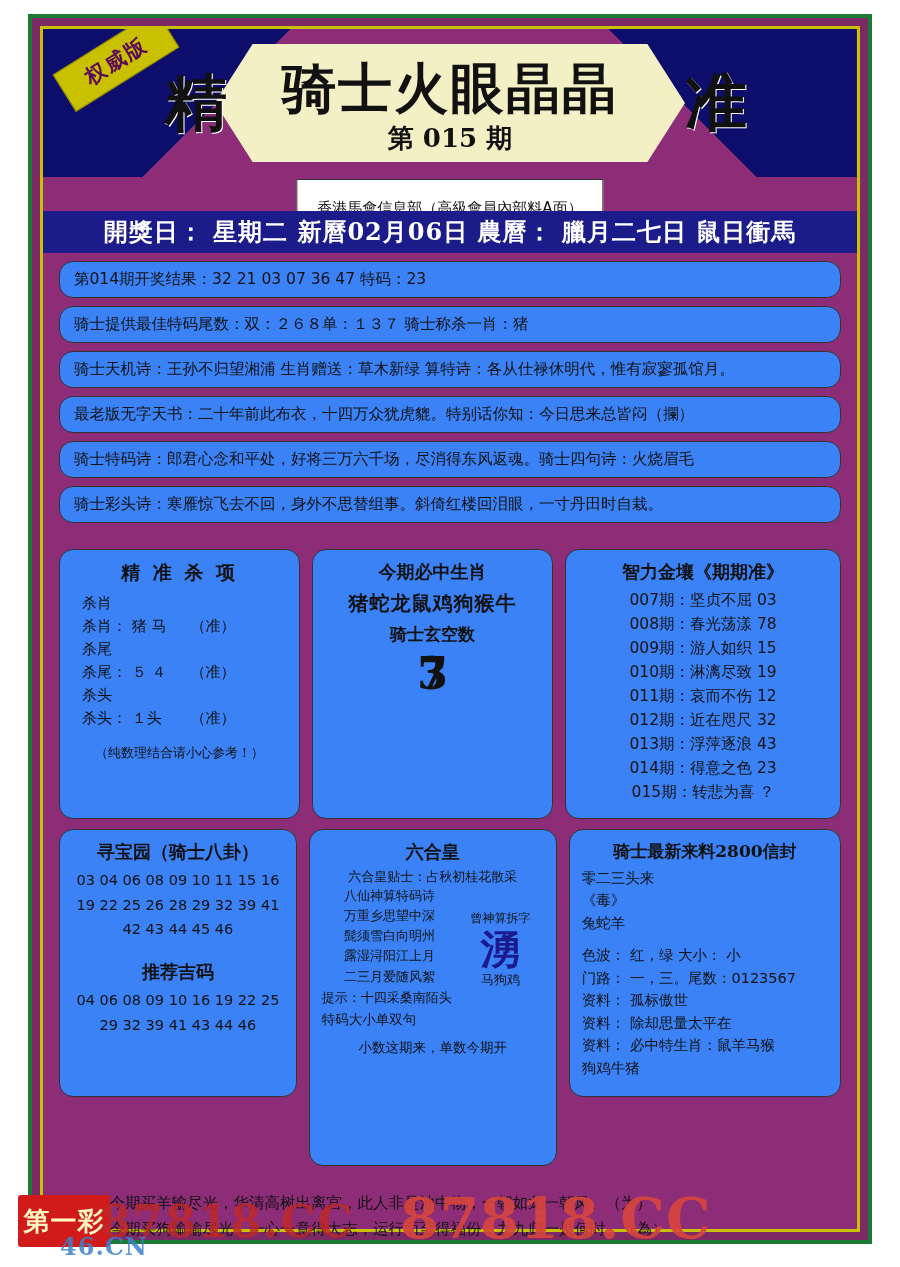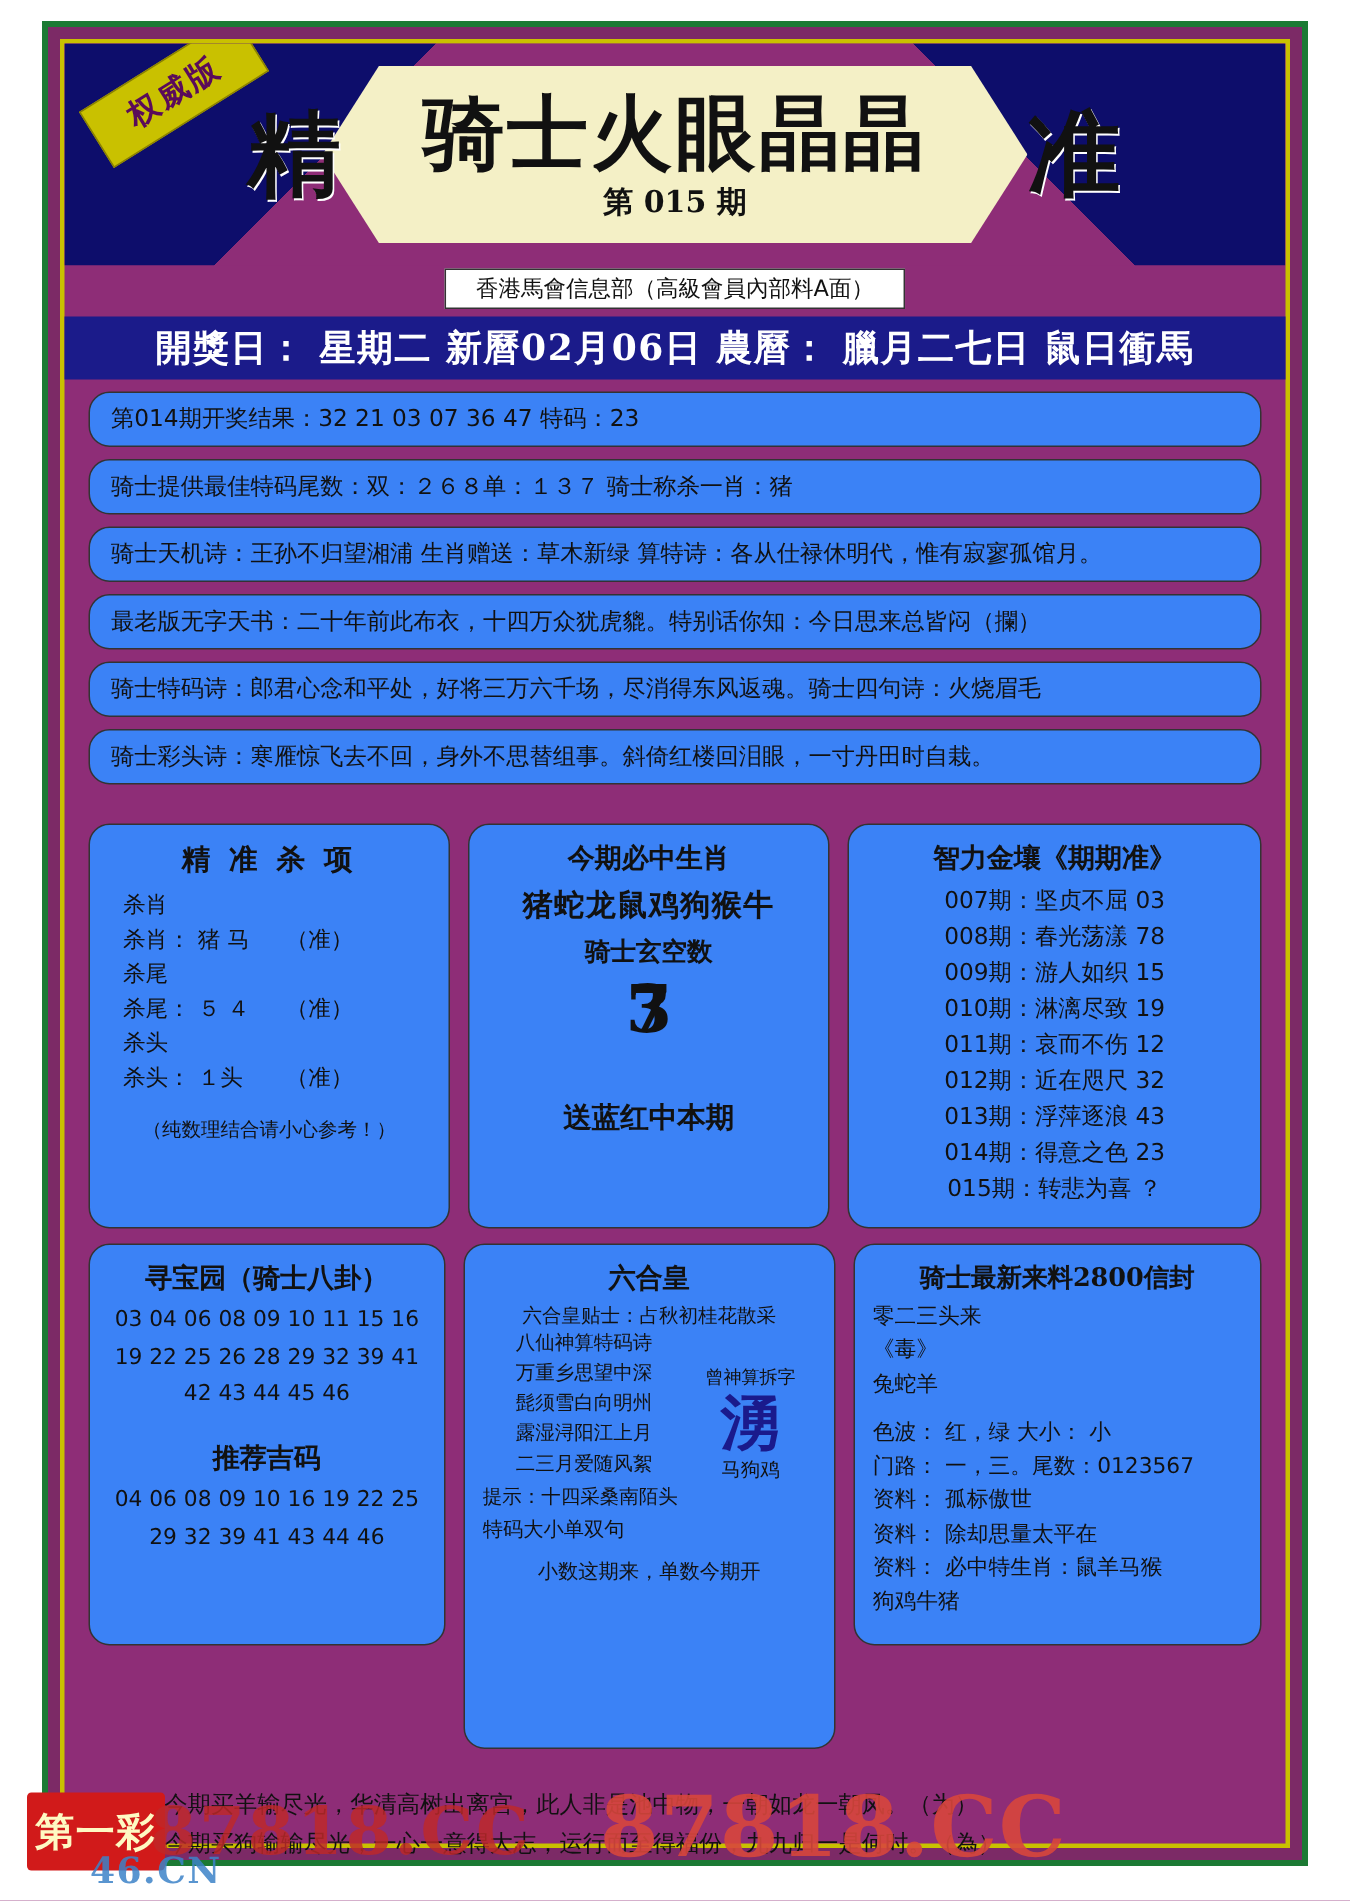--- a/index.html
+++ b/index.html
@@ -59,30 +59,30 @@
   .big-left{left:122px;}
   .big-right{right:110px;}
   .maintitle{
     position:absolute;left:50%;top:24px;transform:translateX(-50%);
     font-size:54px;font-weight:bold;color:#111;white-space:nowrap;
     font-family:"DejaVu Serif","Liberation Serif",serif;
     letter-spacing:2px;
   }
   .issue{
     position:absolute;left:50%;top:92px;transform:translateX(-50%);
-    font-size:20px;font-weight:bold;color:#111;white-space:nowrap;
+    font-size:26px;font-weight:bold;color:#111;white-space:nowrap;
     font-family:"DejaVu Serif","Liberation Serif",serif;
   }
   
   .subbar{
     position:absolute;left:0;top:150px;width:100%;height:30px;
   }
   .subbar .box{
     position:absolute;left:50%;transform:translateX(-50%);
-    background:#ffffff;border:1px solid #333;padding:3px 20px;
+    background:#ffffff;border:1px solid #333;padding:19px 20px;
     font-size:15px;color:#111;white-space:nowrap;
     font-family:"DejaVu Sans","Liberation Sans",sans-serif;
   }
   .dateband{
     position:absolute;left:0;top:182px;width:100%;height:42px;
     background:#1b1b8a;color:#fff;display:flex;align-items:center;justify-content:center;
     font-size:24px;font-weight:bold;letter-spacing:1px;
     font-family:"DejaVu Serif","Liberation Serif",serif;
   }
   
@@ -238,21 +238,20 @@
           </div>
 
           <div class="card c2">
             <div class="ctitle2">今期必中生肖</div>
             <div class="zodiacline">猪蛇龙鼠鸡狗猴牛</div>
             <div class="xuankong">骑士玄空数</div>
             <div class="bignum">
               <span>7</span>
               <span>3</span>
             </div>
-            <div class="sendline">送蓝红中本期</div>
           </div>
 
           <div class="card c3">
             <div class="ctitle2">智力金壤《期期准》</div>
             <div class="zlist">
               <div>007期：坚贞不屈 03</div>
               <div>008期：春光荡漾 78</div>
               <div>009期：游人如织 15</div>
               <div>010期：淋漓尽致 19</div>
               <div>011期：哀而不伤 12</div>

